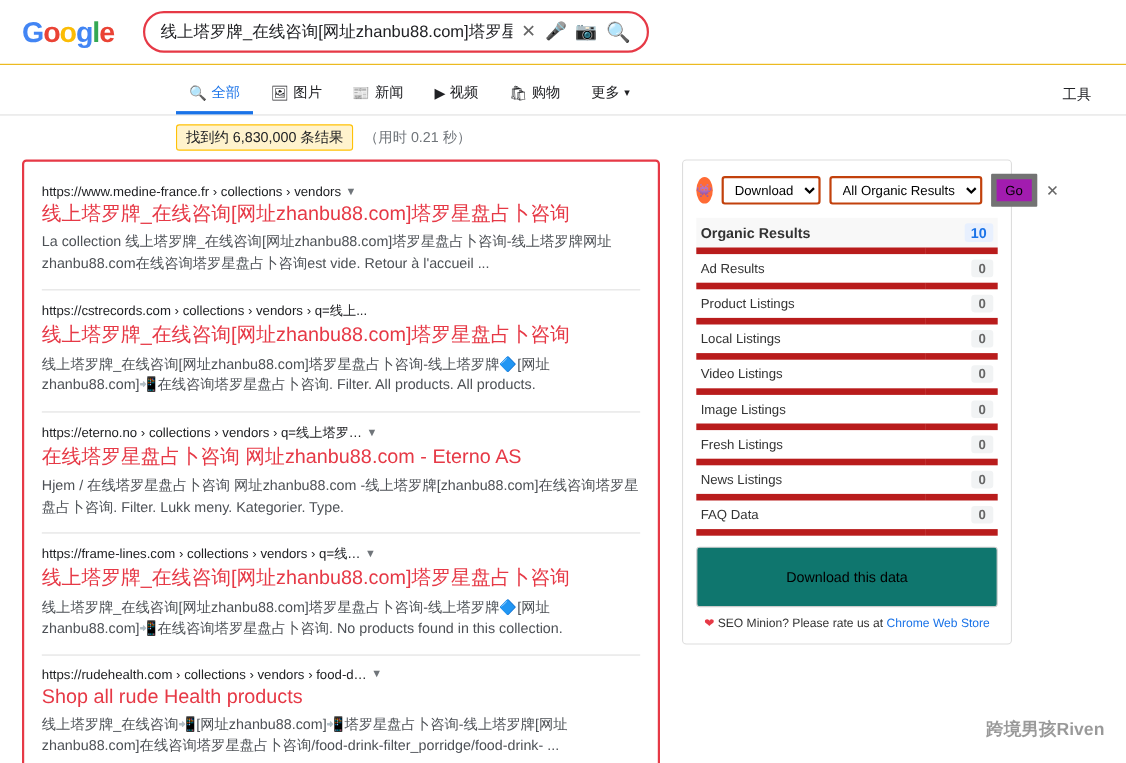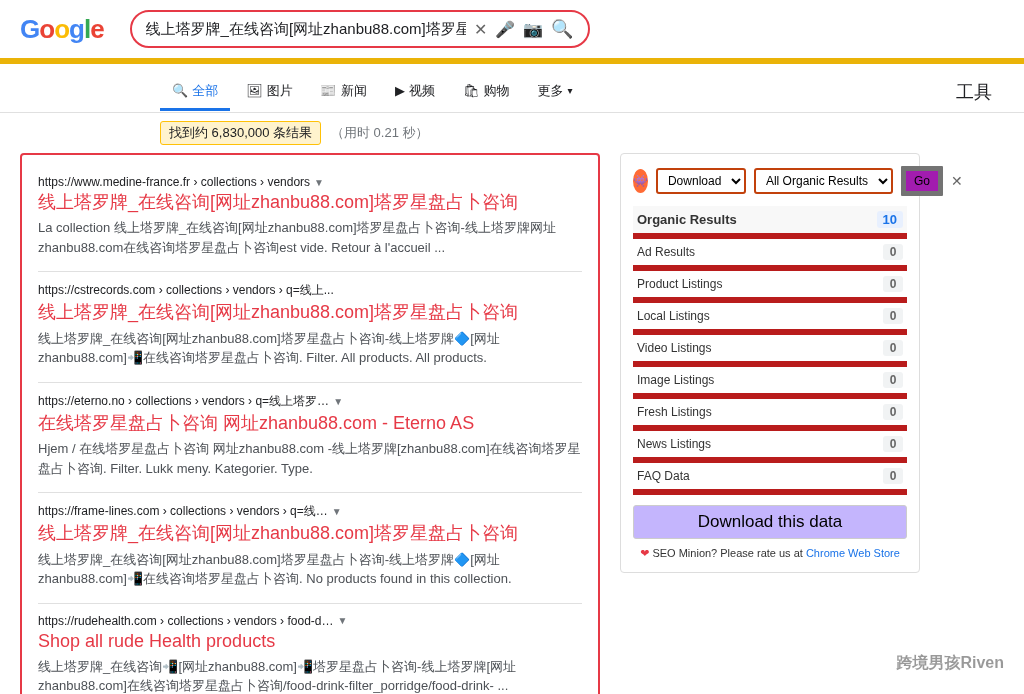--- a/index.html
+++ b/index.html
@@ -1,33 +1,33 @@
 <!DOCTYPE html>
 <html><head>
   <meta charset="utf-8">
   <style>
     * { box-sizing: border-box; margin: 0; padding: 0; }
     body { font-family: Arial, sans-serif; background: #fff; font-size: 14px; color: #202124; }
 
     
-    .header { display: flex; align-items: center; padding: 10px 20px; border-bottom: 6px solid #eab308; gap: 16px; }
+    .header { display: flex; align-items: center; padding: 10px 20px; border-bottom: 1px solid #eab308; gap: 16px; }
     .google-logo { font-size: 26px; font-weight: bold; letter-spacing: -1px; margin-right: 10px; }
     .google-logo .g-blue { color: #4285F4; }
     .google-logo .g-red { color: #EA4335; }
     .google-logo .g-yellow { color: #FBBC05; }
     .google-logo .g-green { color: #34A853; }
 
     .search-box-wrapper { display: flex; align-items: center; border: 2px solid #e63946; border-radius: 24px; padding: 6px 14px; width: 460px; gap: 8px; }
     .search-input { border: none; outline: none; font-size: 15px; width: 100%; color: #202124; }
 
     
     .nav-tabs { display: flex; align-items: center; padding: 8px 20px 0 160px; border-bottom: 1px solid #e0e0e0; gap: 4px; }
     .nav-tab { display: flex; align-items: center; padding: 8px 12px; gap: 4px; cursor: pointer; color: #202124; font-size: 13px; border-bottom: 3px solid transparent; }
     .nav-tab.active { color: #1a73e8; border-bottom: 3px solid #1a73e8; }
-    .tools-btn { margin-left: auto; padding: 8px 12px; cursor: pointer; font-size: 18px; color: #202124; }
+    .tools-btn { margin-left: auto; padding: 8px 12px; cursor: pointer; font-size: 13px; color: #202124; }
 
     
     .results-count-bar { padding: 8px 20px 4px 160px; }
     .results-count { display: inline-block; background: #fff3cd; border: 1px solid #ffc107; border-radius: 3px; padding: 2px 8px; font-size: 13px; color: #202124; }
     .results-time { font-size: 13px; color: #70757a; margin-left: 6px; }
 
     
     .main-content { display: flex; padding: 0 20px; margin-top: 4px; gap: 20px; }
 
     
@@ -52,21 +52,21 @@
     .seo-close-btn { margin-left: auto; cursor: pointer; font-size: 14px; color: #666; }
 
     .seo-table { width: 100%; border-collapse: collapse; }
     .seo-table tr { border-bottom: 6px solid #b91c1c; }
     .seo-table td { padding: 5px 4px; font-size: 12px; color: #333; }
     .seo-table td:last-child { text-align: right; font-weight: bold; }
     .seo-table .header-row td { font-weight: bold; color: #333; font-size: 13px; background: #f8f8f8; }
     .count-badge { background: #e8f0fe; color: #1a73e8; border-radius: 3px; padding: 1px 6px; min-width: 20px; display: inline-block; text-align: center; }
     .count-zero { background: #f1f3f4; color: #666; border-radius: 3px; padding: 1px 6px; min-width: 20px; display: inline-block; text-align: center; }
 
-    .download-data-btn { width: 100%; margin-top: 10px; padding: 6px; background: #c4b5fd; border: 1px solid #ccc; border-radius: 3px; cursor: pointer; font-size: 17px; text-align: center; }
+    .download-data-btn { width: 100%; margin-top: 10px; padding: 19px; background: #0f766e; border: 1px solid #ccc; border-radius: 3px; cursor: pointer; font-size: 13px; text-align: center; }
     .seo-footer { margin-top: 8px; font-size: 11px; color: #333; text-align: center; }
     .seo-footer a { color: #1a73e8; text-decoration: none; }
     .seo-heart { color: #e63946; }
 
     
     .watermark { position: fixed; bottom: 20px; right: 20px; font-size: 16px; color: rgba(0,0,0,0.4); font-weight: bold; pointer-events: none; }
   </style>
 </head>
 <body>
 

